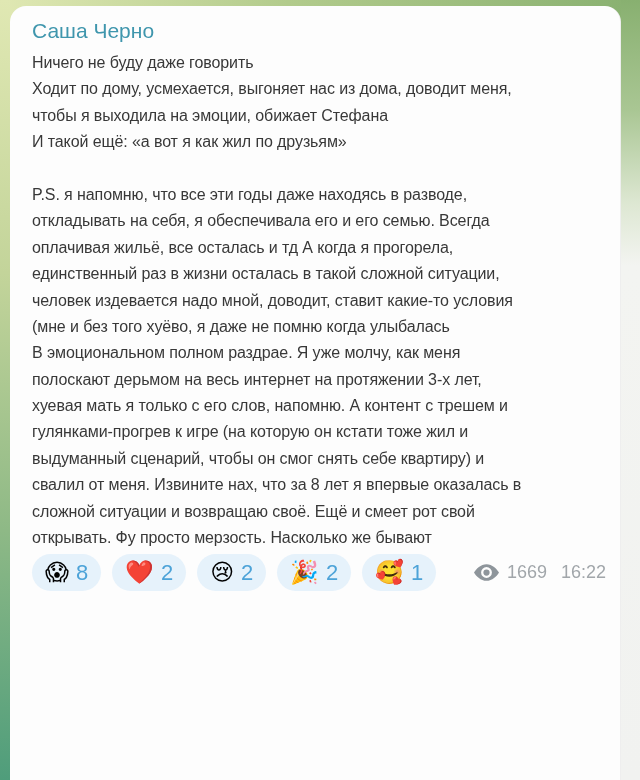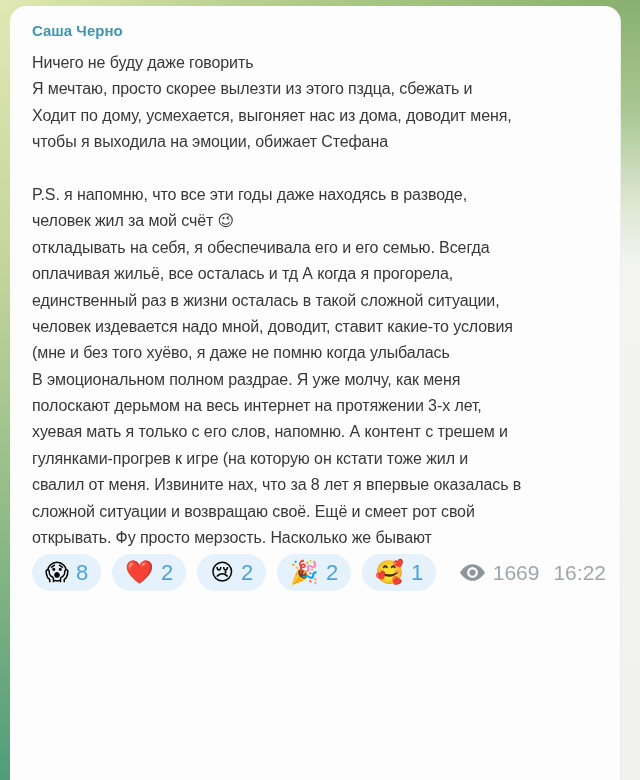--- a/index.html
+++ b/index.html
@@ -24,21 +24,21 @@
   .bubble{
     position:absolute;left:10px;top:6px;right:19px;bottom:0;z-index:1;
     background:var(--bubble-bg);
     border-radius:16px 16px 0 0;
     border-right:1px solid rgba(0,0,0,0.06);
     padding:12px 12px 8px 22px;
     box-sizing:border-box;
   }
   .channel-name{
     color:var(--channel-name);
-    font-size:15px;font-weight:700;line-height:26px;
+    font-size:21px;font-weight:400;line-height:26px;
     margin-bottom:6px;cursor:pointer;
   }
   .message-text{color:var(--text);}
   .msg-line{
     font-size:16px;line-height:26.4px;height:26.4px;
     white-space:nowrap;letter-spacing:-0.1px;
   }
   .footer-row{
     display:flex;align-items:center;justify-content:space-between;
     margin-top:3px;padding-right:2px;
@@ -51,53 +51,52 @@
     padding:0 13px;margin-right:11px;
     cursor:pointer;
   }
   .reaction-emoji{font-size:23px;line-height:1;margin-right:7px;}
   .reaction-count{
     color:var(--reaction-count);
     font-size:22px;font-weight:400;
   }
   .meta{
     display:flex;align-items:center;
-    color:var(--meta);font-size:21px;
+    color:var(--meta);font-size:18px;
   }
   .eye{display:inline-flex;margin-right:8px;}
   .eye svg{fill:#8e959b;}
   .views{margin-right:14px;}
 </style>
 </head>
 <body>
 
 <div class="bg-band"></div>
 <div class="bg-left"></div>
 <div class="bg-right"></div>
 
 <div class="bubble">
   <div class="channel-name">Саша Черно</div>
 
   <div class="message-text">
 
       <div class="msg-line">Ничего не буду даже говорить</div>
 
-      <div class="msg-line">Я мечтаю, просто скорее вылезти из этого пздца, сбежать и</div>
 
 
       <div class="msg-line">Ходит по дому, усмехается, выгоняет нас из дома, доводит меня,</div>
 
       <div class="msg-line">чтобы я выходила на эмоции, обижает Стефана</div>
 
+      <div class="msg-line">И такой ещё: «а вот я как жил по друзьям»</div>
 
       <div class="msg-line"></div>
 
       <div class="msg-line">P.S. я напомню, что все эти годы даже находясь в разводе,</div>
 
-      <div class="msg-line">человек жил за мой счёт 😉</div>
 
 
       <div class="msg-line">откладывать на себя, я обеспечивала его и его семью. Всегда</div>
 
       <div class="msg-line">оплачивая жильё, все осталась и тд А когда я прогорела,</div>
 
       <div class="msg-line">единственный раз в жизни осталась в такой сложной ситуации,</div>
 
       <div class="msg-line">человек издевается надо мной, доводит, ставит какие-то условия</div>
 
@@ -106,20 +105,21 @@
 
       <div class="msg-line">В эмоциональном полном раздрае. Я уже молчу, как меня</div>
 
       <div class="msg-line">полоскают дерьмом на весь интернет на протяжении 3-х лет,</div>
 
       <div class="msg-line">хуевая мать я только с его слов, напомню. А контент с трешем и</div>
 
       <div class="msg-line">гулянками-прогрев к игре (на которую он кстати тоже жил и</div>
 
 
+      <div class="msg-line">выдуманный сценарий, чтобы он смог снять себе квартиру) и</div>
 
       <div class="msg-line">свалил от меня. Извините нах, что за 8 лет я впервые оказалась в</div>
 
       <div class="msg-line">сложной ситуации и возвращаю своё. Ещё и смеет рот свой</div>
 
       <div class="msg-line">открывать. Фу просто мерзость. Насколько же бывают</div>
 
     </div>
 
   <div class="footer-row">

